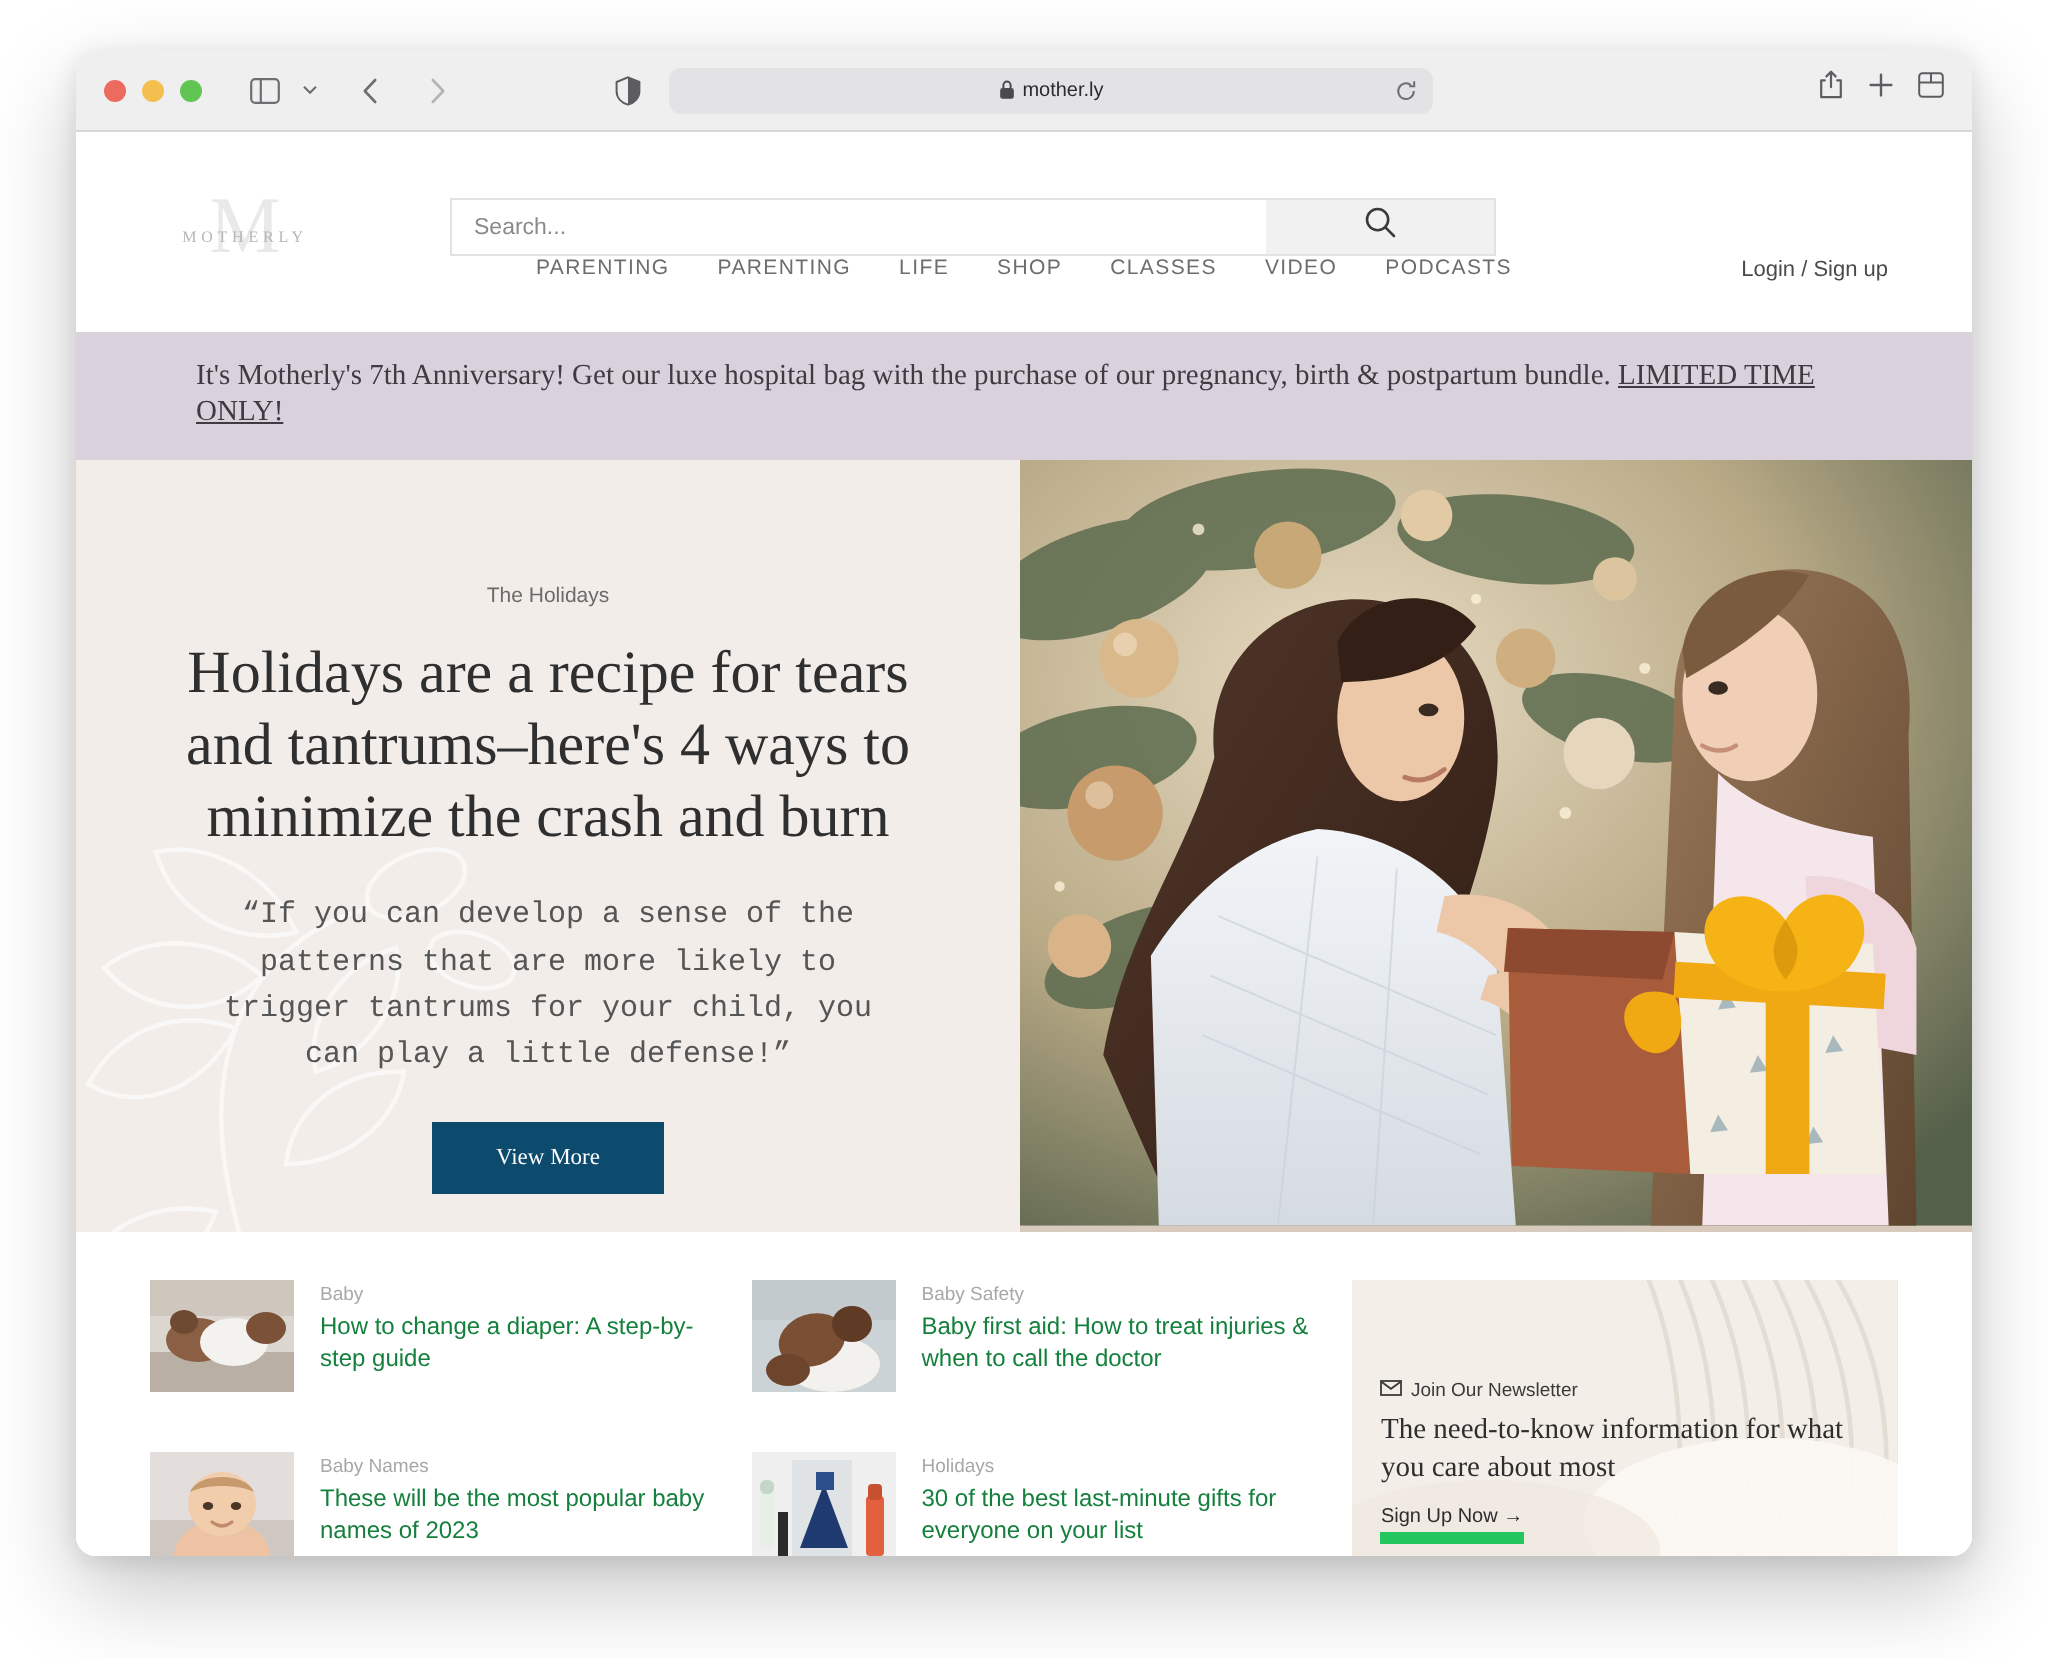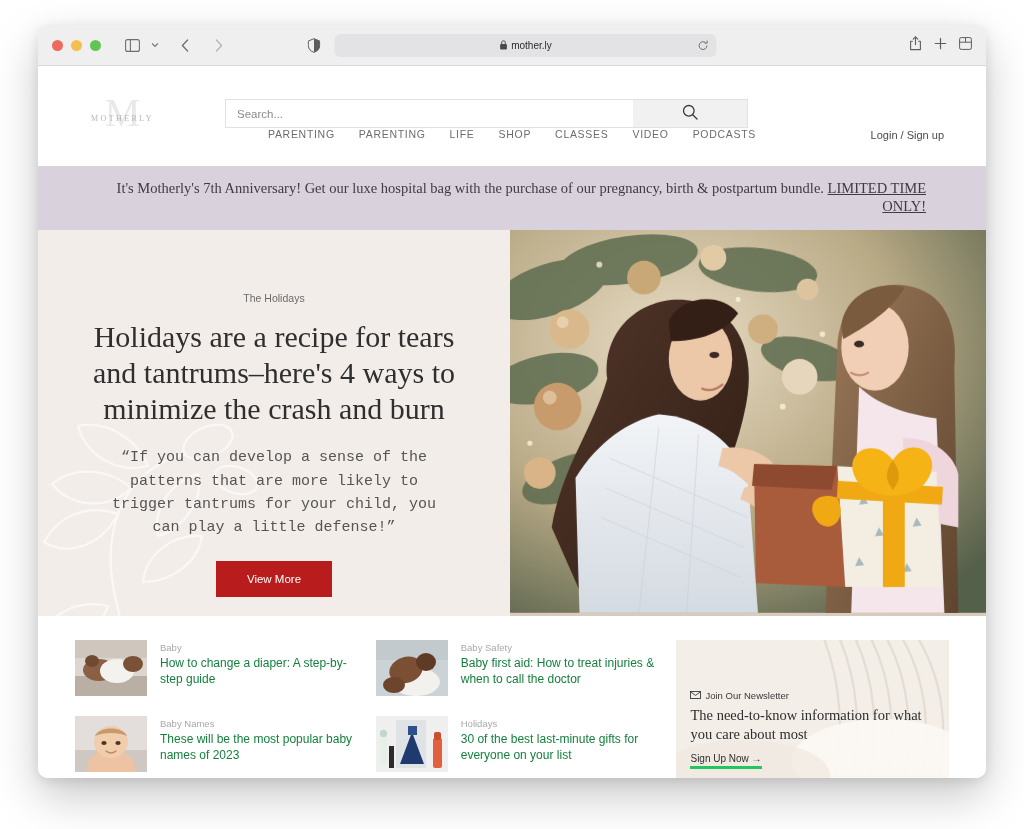--- a/index.html
+++ b/index.html
@@ -187,21 +187,21 @@
     font-size: 10.5px;
     letter-spacing: 0.7px;
     color: #6d6d6d;
     cursor: pointer;
   }
 
   
   .announce {
     background: #d9d2dc;
     padding: 13px 60px 15px;
-    text-align: right;
+    text-align: left;
     font-family: "Liberation Serif", serif;
     font-size: 14.5px;
     line-height: 1.25;
     color: #403a43;
   }
   .announce-link {
     text-decoration: underline;
     color: #403a43;
     cursor: pointer;
   }
@@ -253,46 +253,46 @@
     color: #555;
     text-align: center;
     width: 350px;
     position: relative;
     z-index: 2;
   }
   .hero-btn {
     margin-top: 22px;
     width: 116px;
     height: 36px;
-    background: #b91c1c;
+    background: #0c4a6e;
     color: #ffffff;
     font-size: 11.5px;
     border: none;
     cursor: pointer;
-    font-family: Liberation Sans, sans-serif;
+    font-family: Liberation Serif, serif;
     position: relative;
     z-index: 2;
   }
 
   .hero-right {
     flex: 1;
     position: relative;
     overflow: hidden;
     background: #d8cbbe;
   }
   .hero-photo { position: absolute; inset: 0; }
 
   
   .cards-strip {
     display: flex;
     padding: 24px 37px 0 37px;
     gap: 22px;
     background: #fff;
   }
-  .cards-col { width: 290px; display: flex; flex-direction: column; gap: 20px; }
+  .cards-col { width: 290px; display: flex; flex-direction: column; gap: 30px; }
   .card { display: flex; gap: 13px; cursor: pointer; }
   .card-thumb {
     width: 72px;
     height: 56px;
     flex-shrink: 0;
     position: relative;
     overflow: hidden;
     background: #e7e3e0;
   }
   .card-body { padding-top: 2px; }
@@ -330,21 +330,21 @@
     font-family: "Liberation Serif", serif;
     font-size: 14.5px;
     line-height: 1.3;
     color: #2e2e2e;
     width: 240px;
   }
   .nl-cta {
     margin-top: 9px;
     font-size: 10px;
     color: #2e2e2e;
-    border-bottom: 3px solid #22c55e;
+    border-bottom: 6px solid #22c55e;
     display: inline-block;
     padding-bottom: 2px;
     cursor: pointer;
   }
 </style>
 </head>
 <body>
 
 <div class="browser-window">
 

